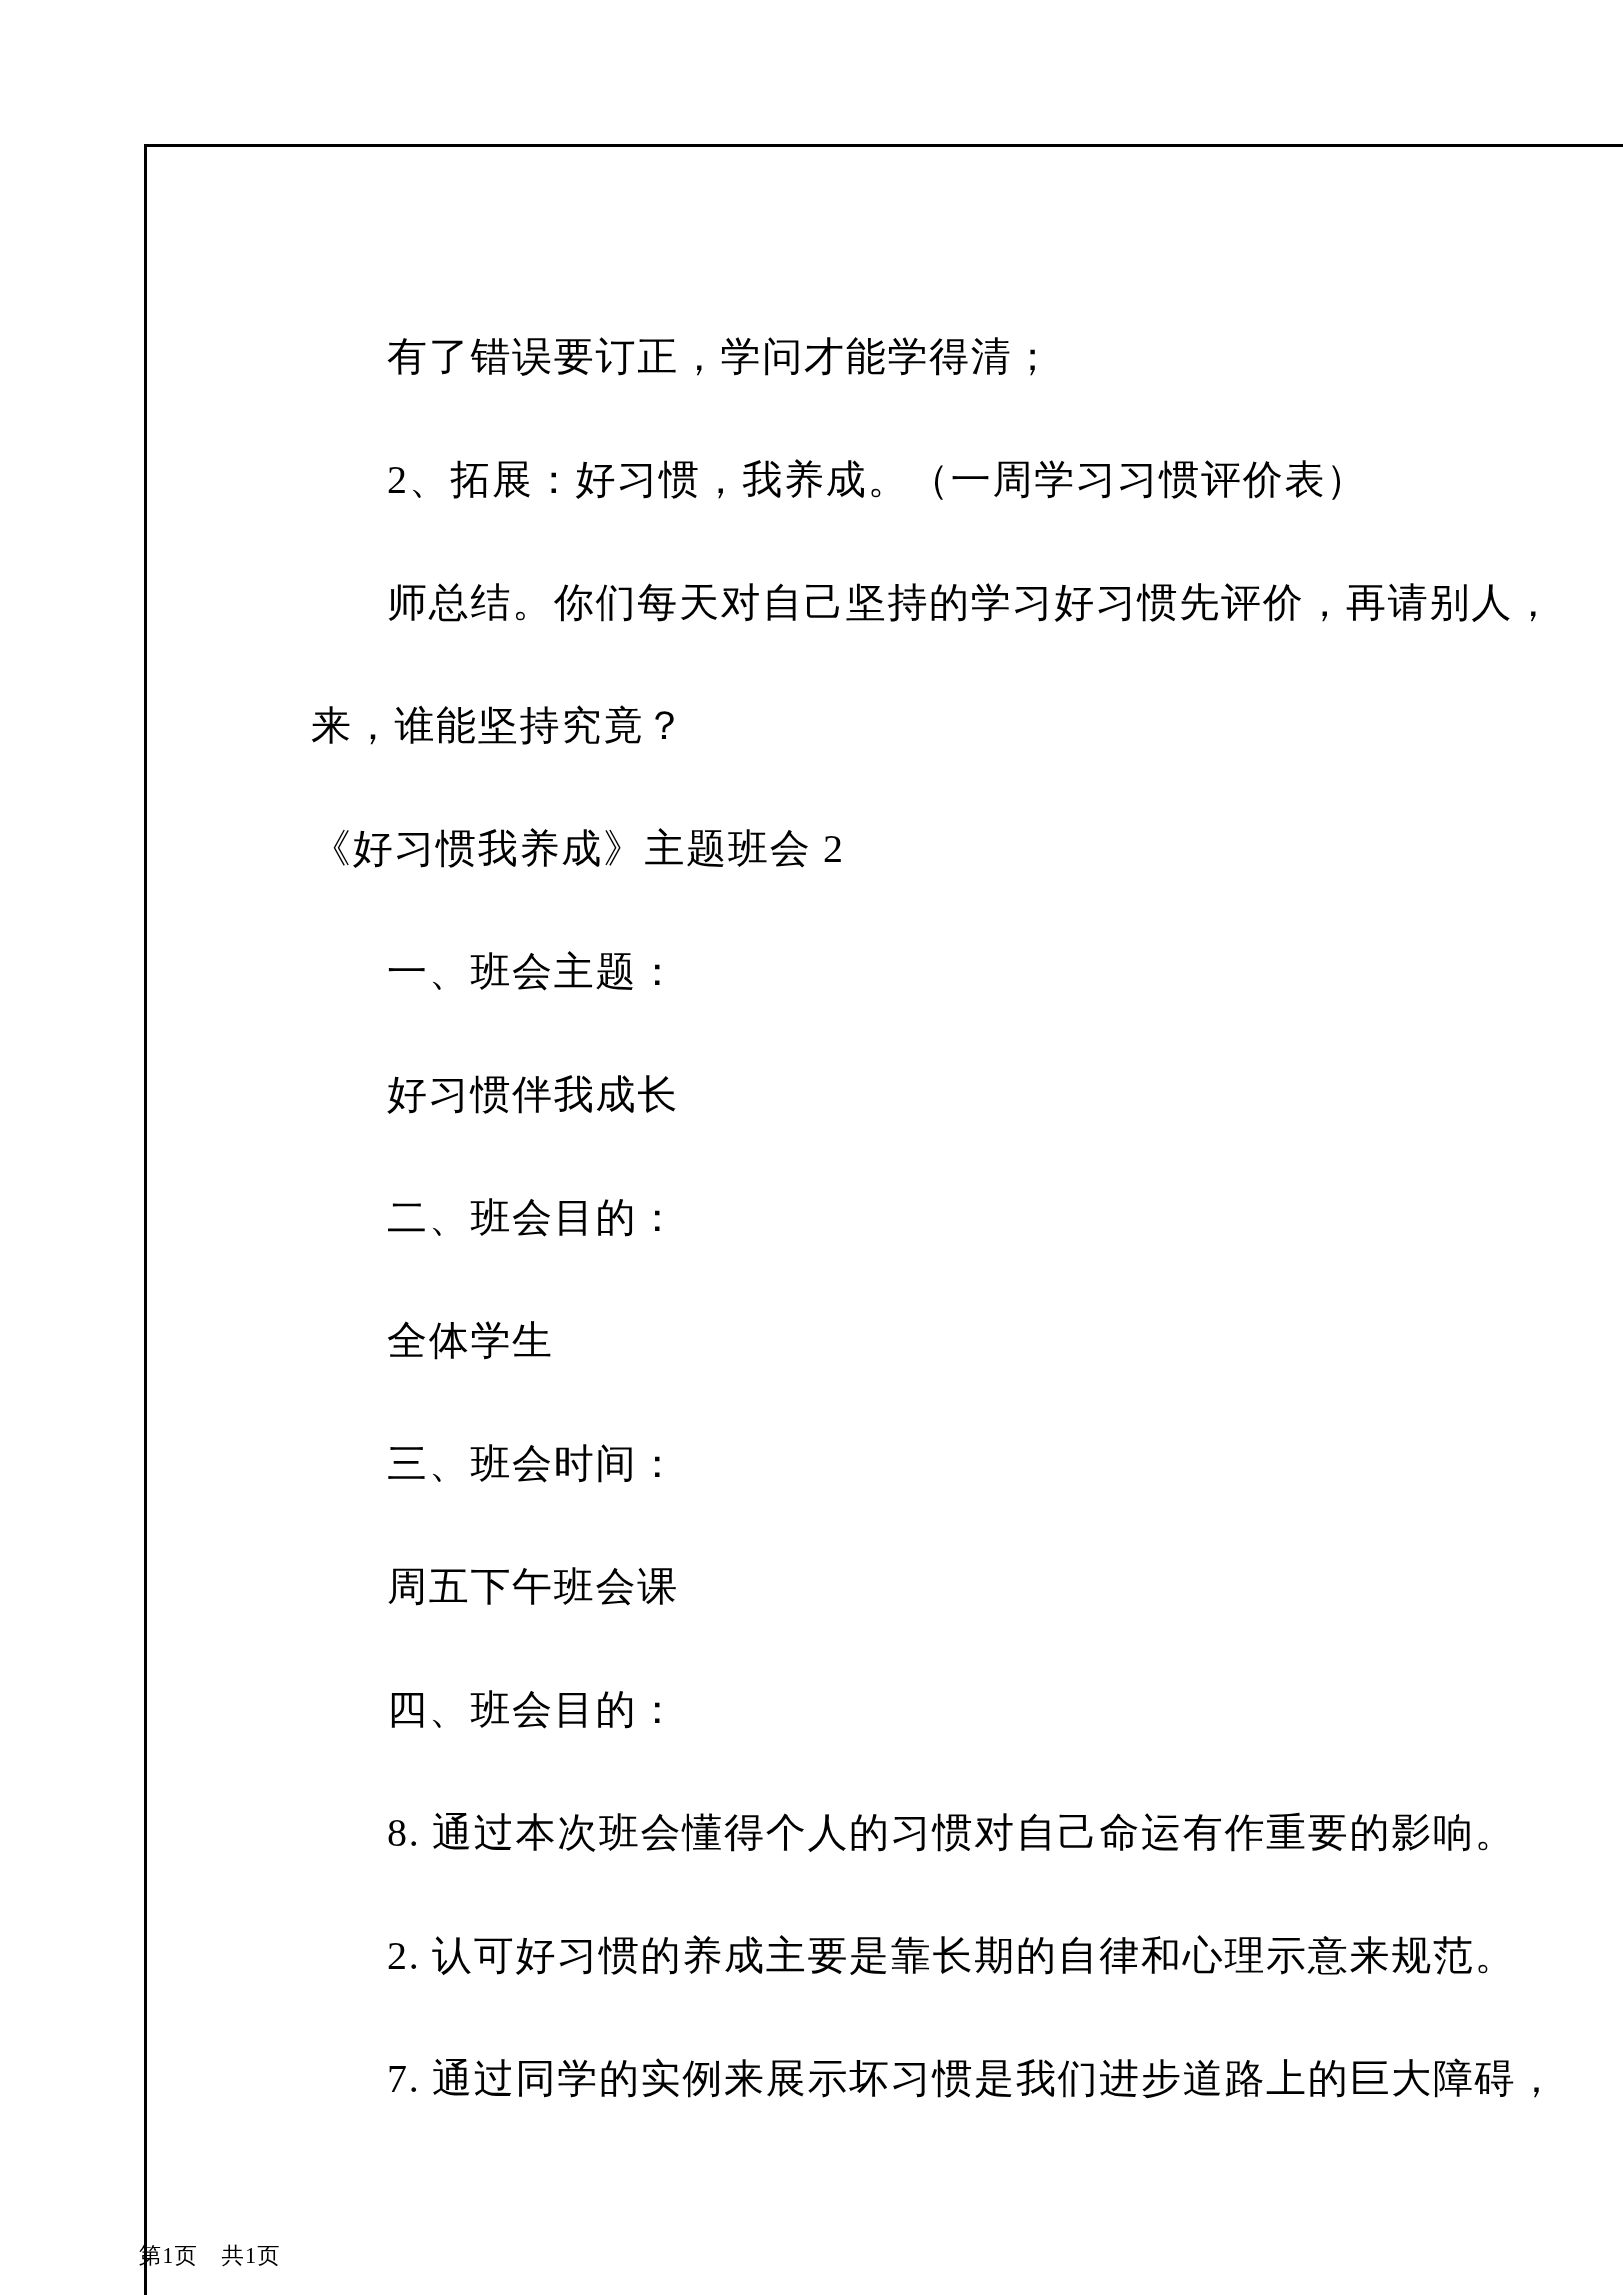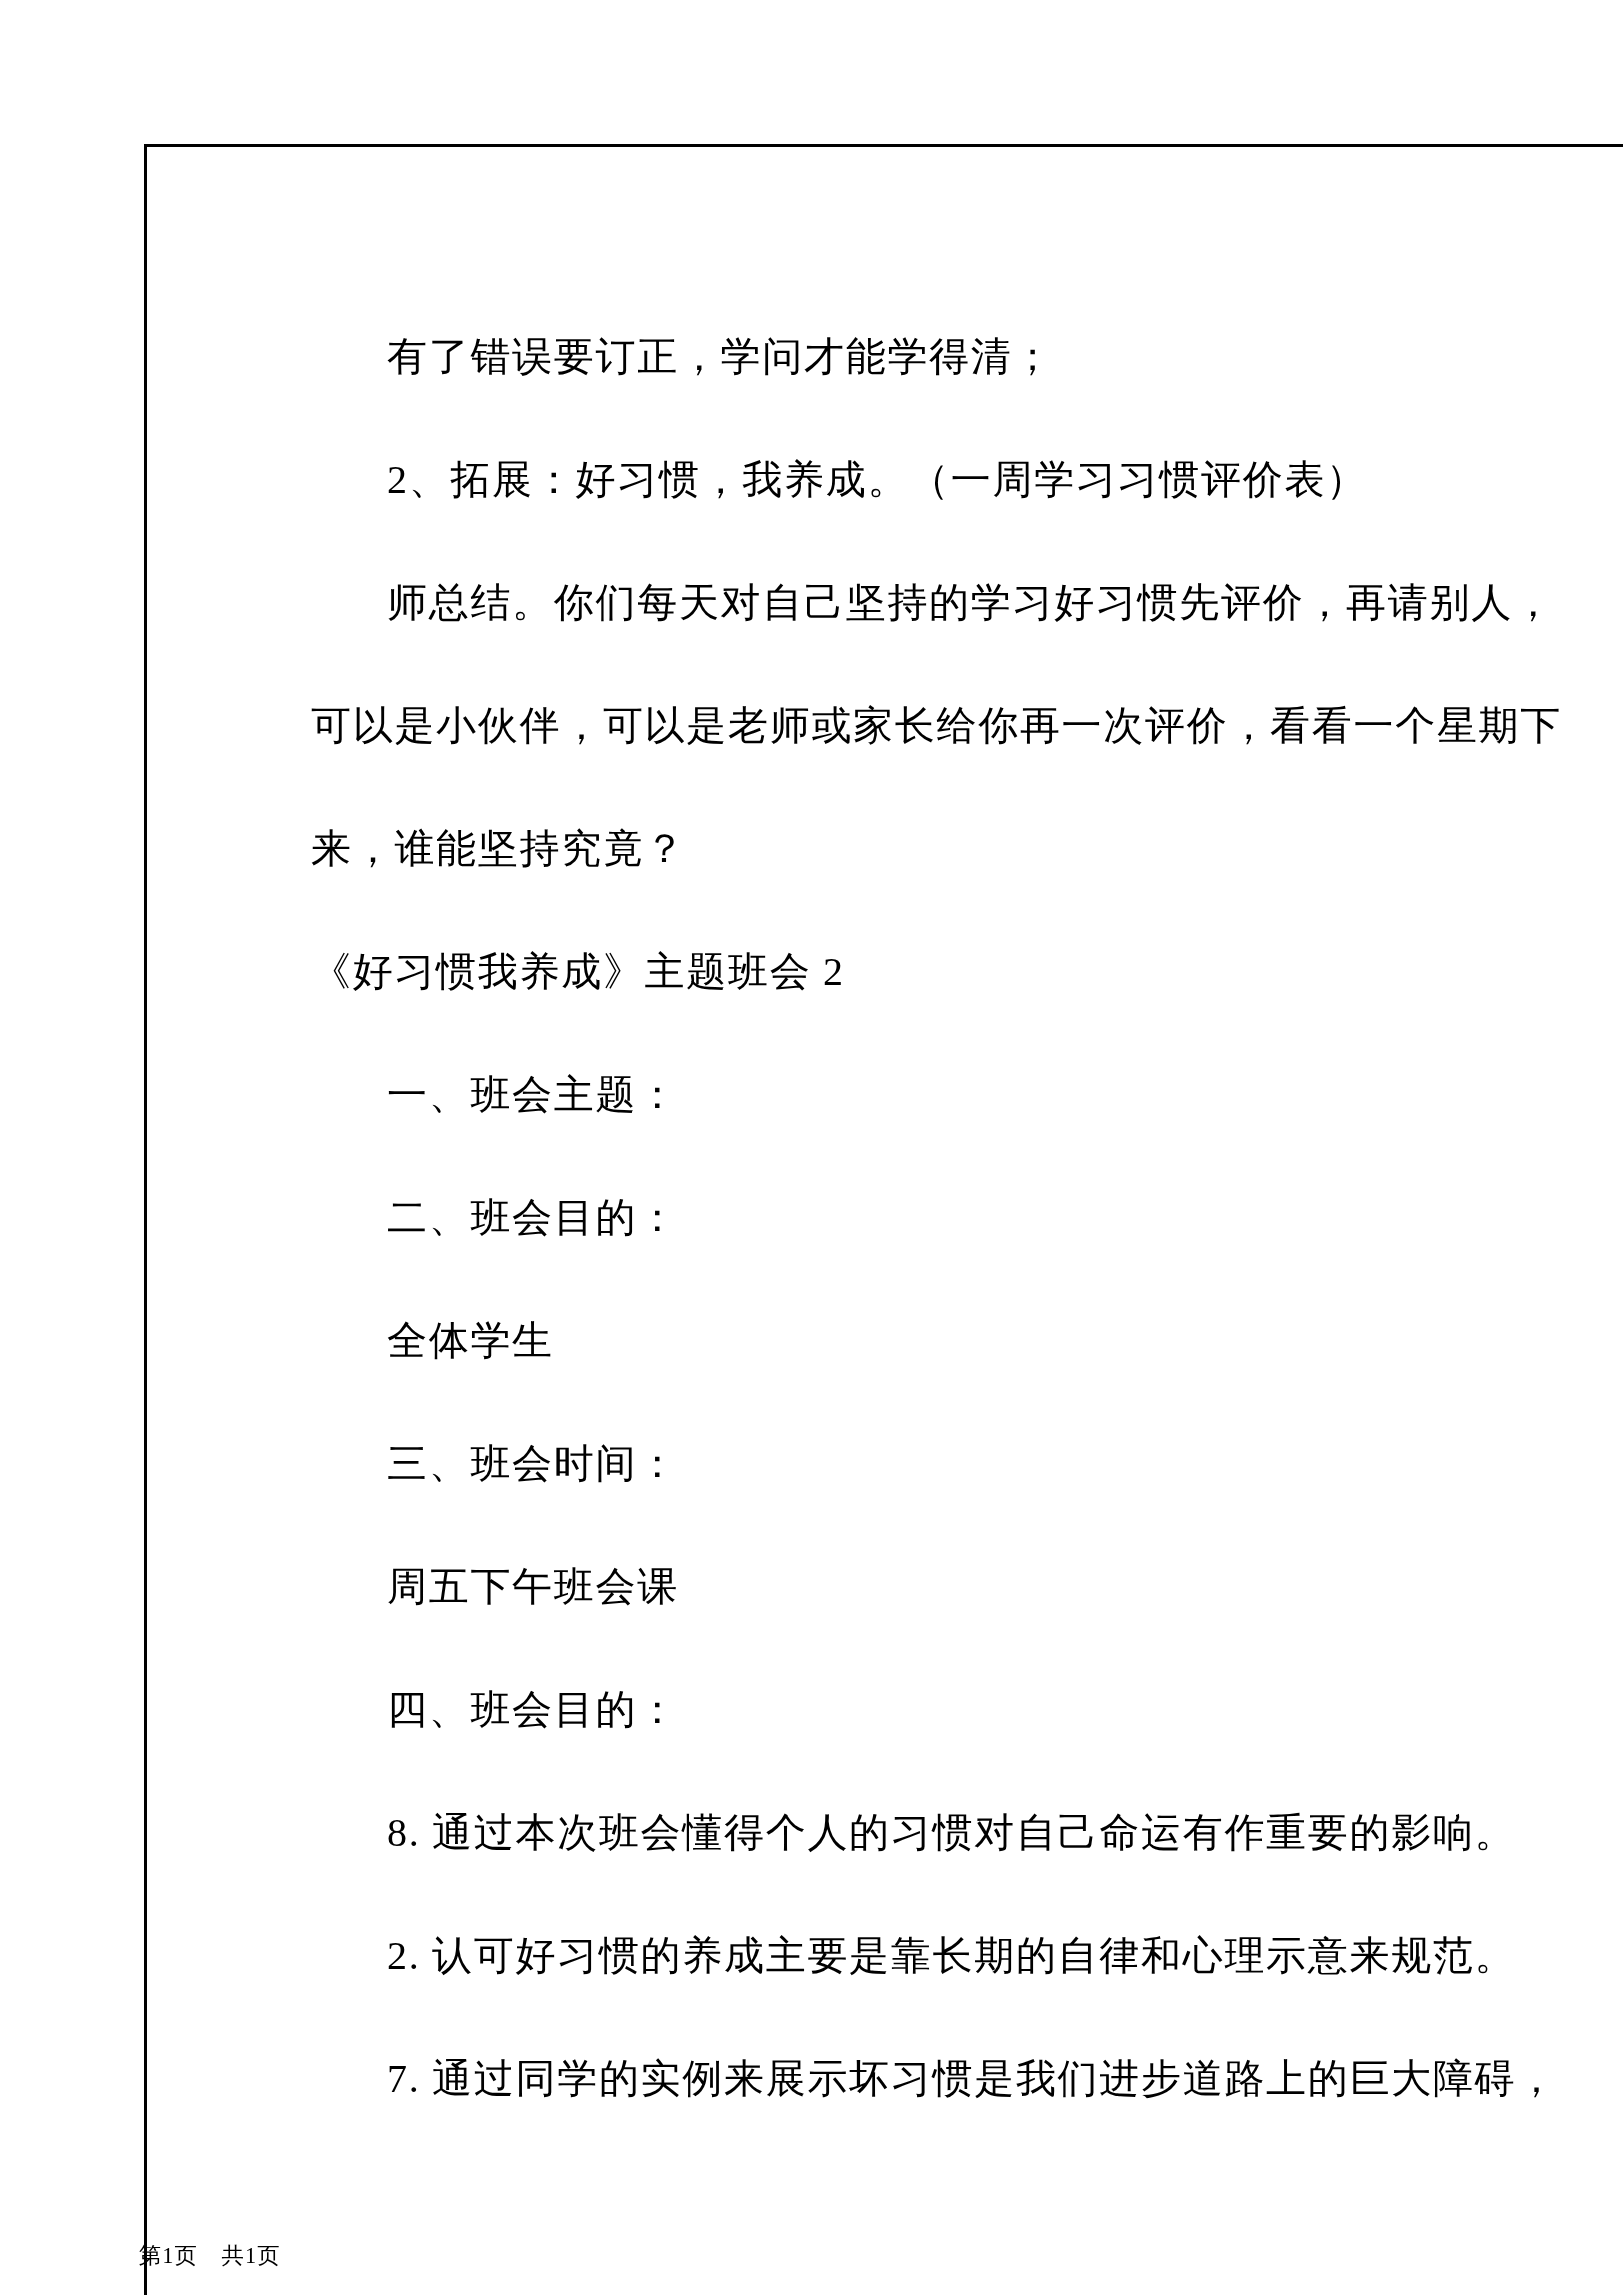--- a/index.html
+++ b/index.html
@@ -58,24 +58,24 @@
 </head>
 <body>
 
 <div class="page">
   <div class="frame"></div>
 
   <div class="content">
     <div class="line indent">有了错误要订正，学问才能学得清；</div>
     <div class="line indent">2、拓展：好习惯，我养成。（一周学习习惯评价表）</div>
     <div class="line indent">师总结。你们每天对自己坚持的学习好习惯先评价，再请别人，</div>
-    <div class="line">可以是小伙伴，可以是老师或家长给你再一次评价，看看一个星期下</div>
     <div class="line">来，谁能坚持究竟？</div>
     <div class="line">《好习惯我养成》主题班会 2</div>
     <div class="line indent">一、班会主题：</div>
+    <div class="line indent">好习惯伴我成长</div>
     <div class="line indent">二、班会目的：</div>
     <div class="line indent">全体学生</div>
     <div class="line indent">三、班会时间：</div>
     <div class="line indent">周五下午班会课</div>
     <div class="line indent">四、班会目的：</div>
     <div class="line indent">8. 通过本次班会懂得个人的习惯对自己命运有作重要的影响。</div>
     <div class="line indent">2. 认可好习惯的养成主要是靠长期的自律和心理示意来规范。</div>
     <div class="line indent">7. 通过同学的实例来展示坏习惯是我们进步道路上的巨大障碍，</div>
   </div>
 

